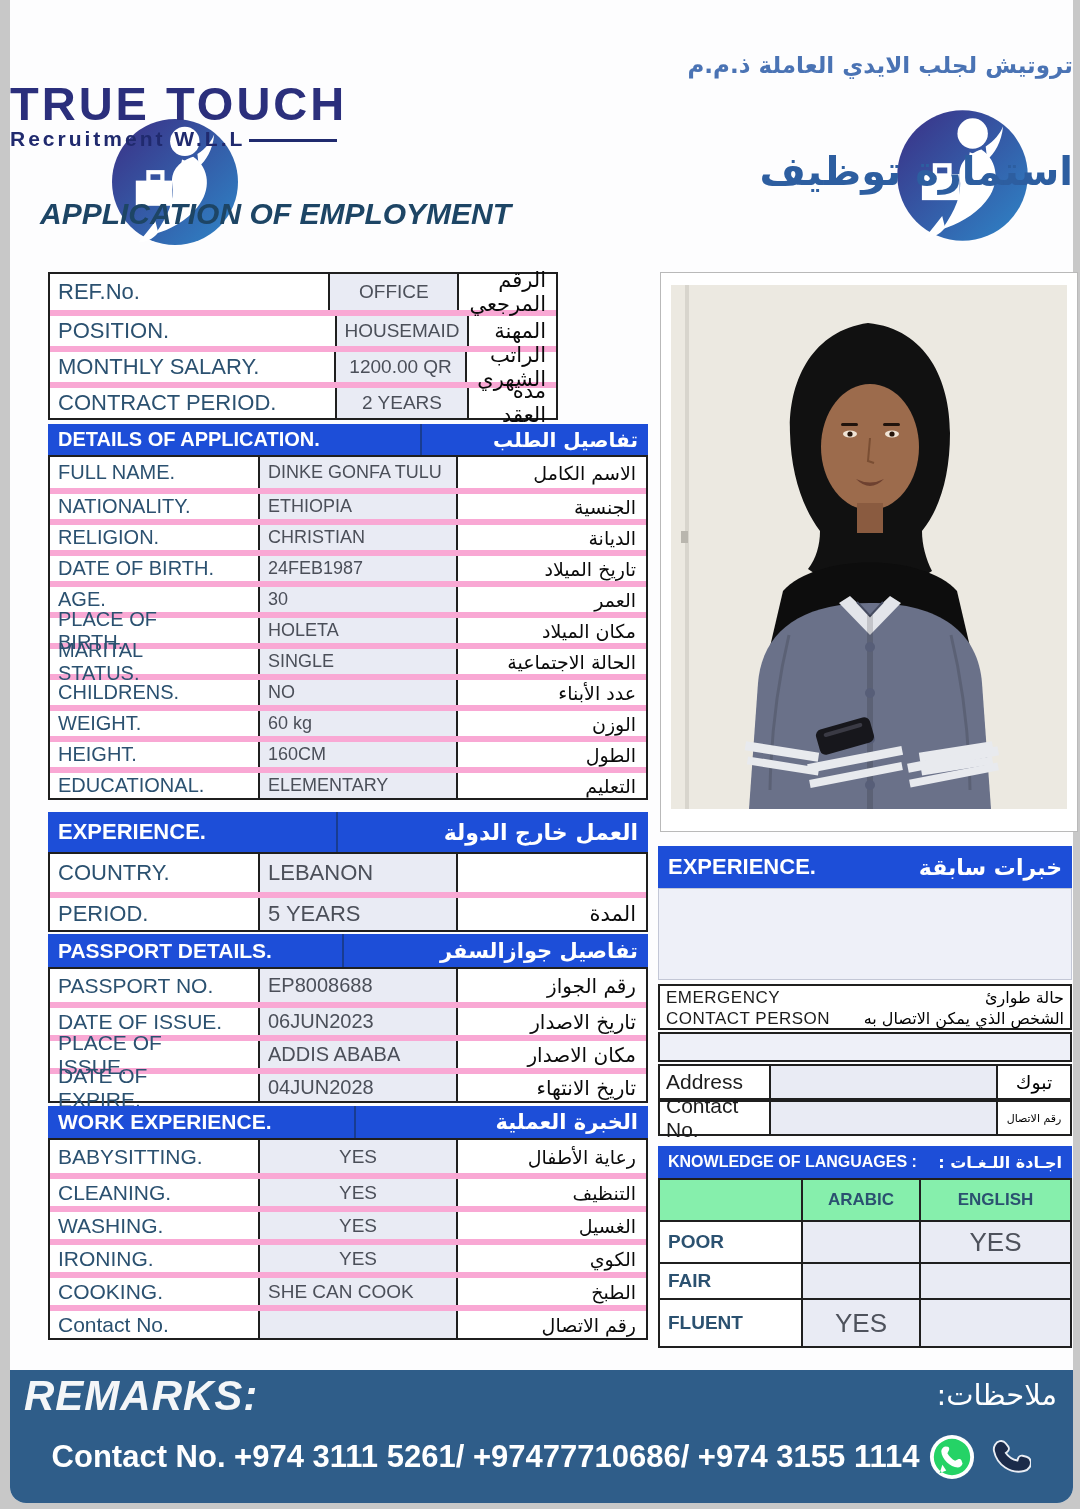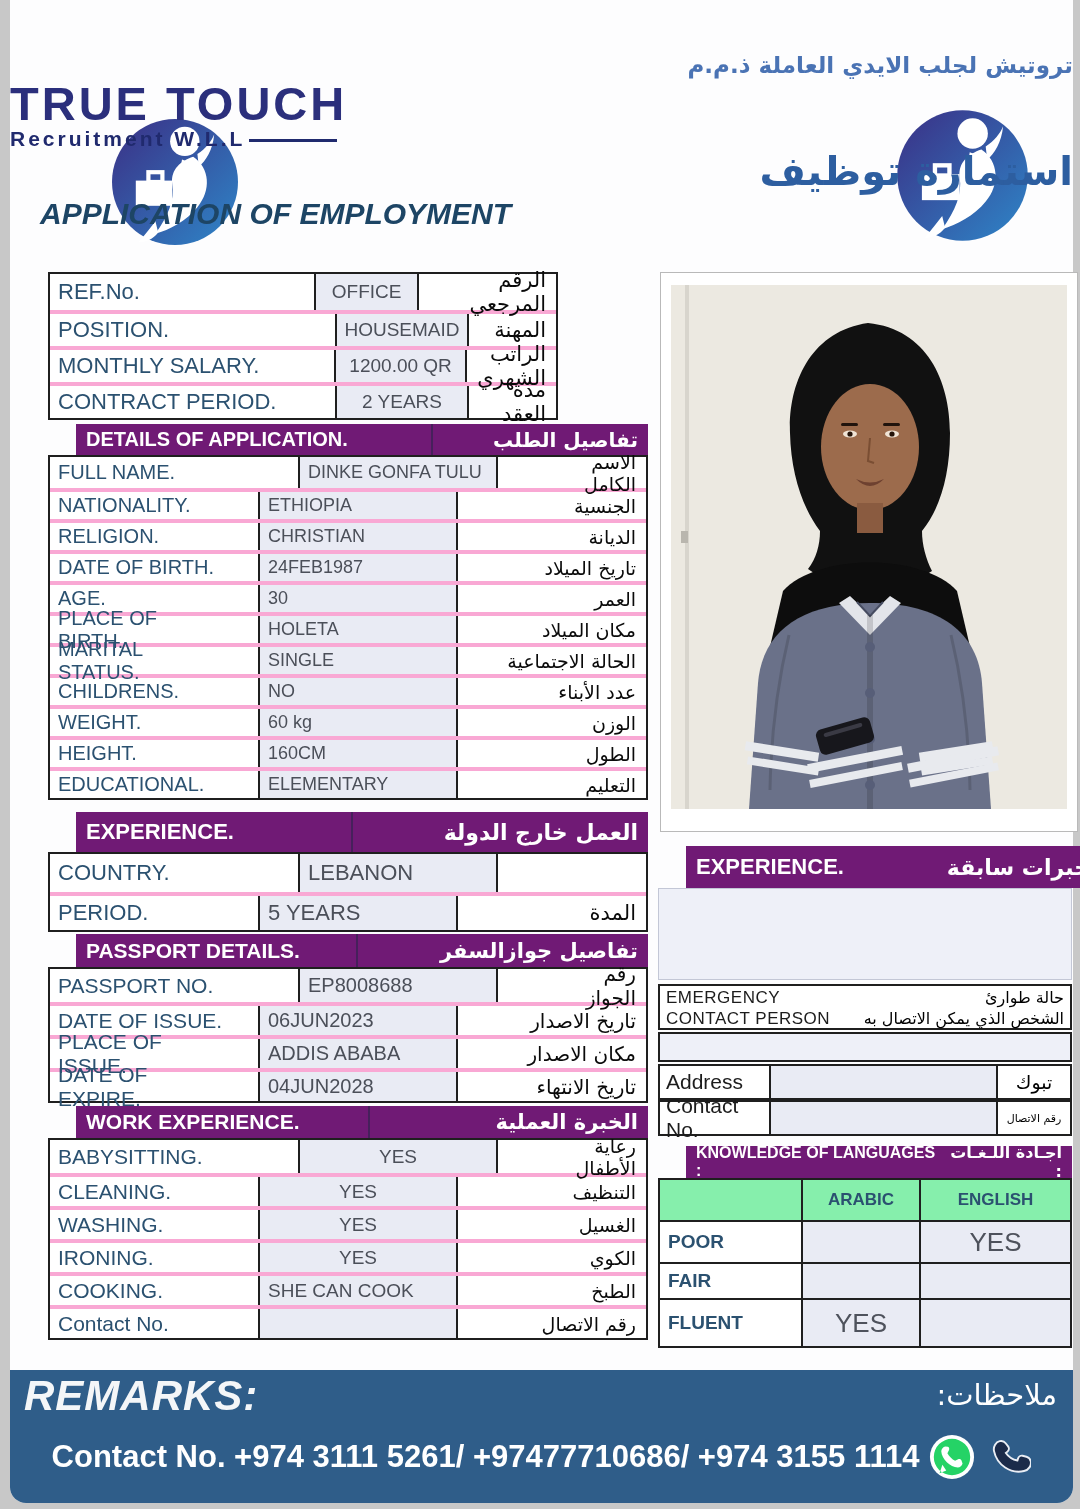--- a/index.html
+++ b/index.html
@@ -11,29 +11,29 @@
   .tagline{position:absolute;left:0;right:0;top:52px;font-size:23px;font-weight:bold;color:#4a73b4;}
   .brand{position:absolute;left:0;right:0;top:76px;font-size:47px;font-weight:800;color:#2b2f7c;letter-spacing:3px;}
   .brand-sub{position:absolute;left:0;right:0;top:127px;font-size:21px;font-weight:bold;color:#202a6e;letter-spacing:3px;}
   .brand-sub .uline{display:inline-block;width:88px;border-bottom:3px solid #202a6e;vertical-align:4px;margin-left:4px;}
   .ftitle-ar{position:absolute;left:1px;right:0;top:148px;font-size:40px;font-weight:bold;color:#2d5ea0;margin-left:28px;}
   .ftitle-en{position:absolute;left:0;right:0;top:197px;font-size:30px;font-weight:bold;font-style:italic;color:#1d4565;padding-left:30px;}
   .logo{position:absolute;}
 
   
   .tbl{position:absolute;background:#fff;border:2px solid #1f1f1f;box-sizing:border-box;}
-  .trow{display:flex;border-top:4px solid #f9a8d4;box-sizing:border-box;}
-  .trow:first-child{border-top:none;gap:40px;}
+  .trow{display:flex;border-top:6px solid #f9a8d4;box-sizing:border-box;}
+  .trow:first-child{border-top:none;}
   .cl{display:flex;align-items:center;padding:0 8px;color:#2b5170;box-sizing:border-box;}
   .cv{display:flex;align-items:center;background:#e9ebf4;border-left:2px solid #1f1f1f;
       border-right:2px solid #1f1f1f;color:#4b4f59;padding:0 8px;box-sizing:border-box;margin-left:23px;}
   .ca{display:flex;align-items:center;justify-content:flex-start;direction:rtl;padding:0 10px;
       color:#0a0a0a;box-sizing:border-box;flex:1;font-family:"DejaVu Sans",sans-serif;}
-  .band{position:relative;background:#701a75;color:#fff;font-weight:bold;display:flex;
-        justify-content:space-between;align-items:center;padding:0 10px;box-sizing:border-box;margin-left:28px;}
+  .band{position:relative;background:#1d4ed8;color:#fff;font-weight:bold;display:flex;
+        justify-content:space-between;align-items:center;padding:0 10px;box-sizing:border-box;}
   .band .ar{font-weight:bold;}
   .band-div{position:absolute;top:0;bottom:0;width:2px;background:rgba(20,40,60,.45);}
 
   .t-top .cl{width:262px;font-size:22px;}
   .t-top .cv{width:134px;justify-content:center;font-size:19px;}
   .t-top .trow{height:36px;}
   .t-top .ca{font-size:21px;}
 
   .t-det .cl{width:185px;font-size:20px;}
   .t-det .cv{width:200px;font-size:18px;}

